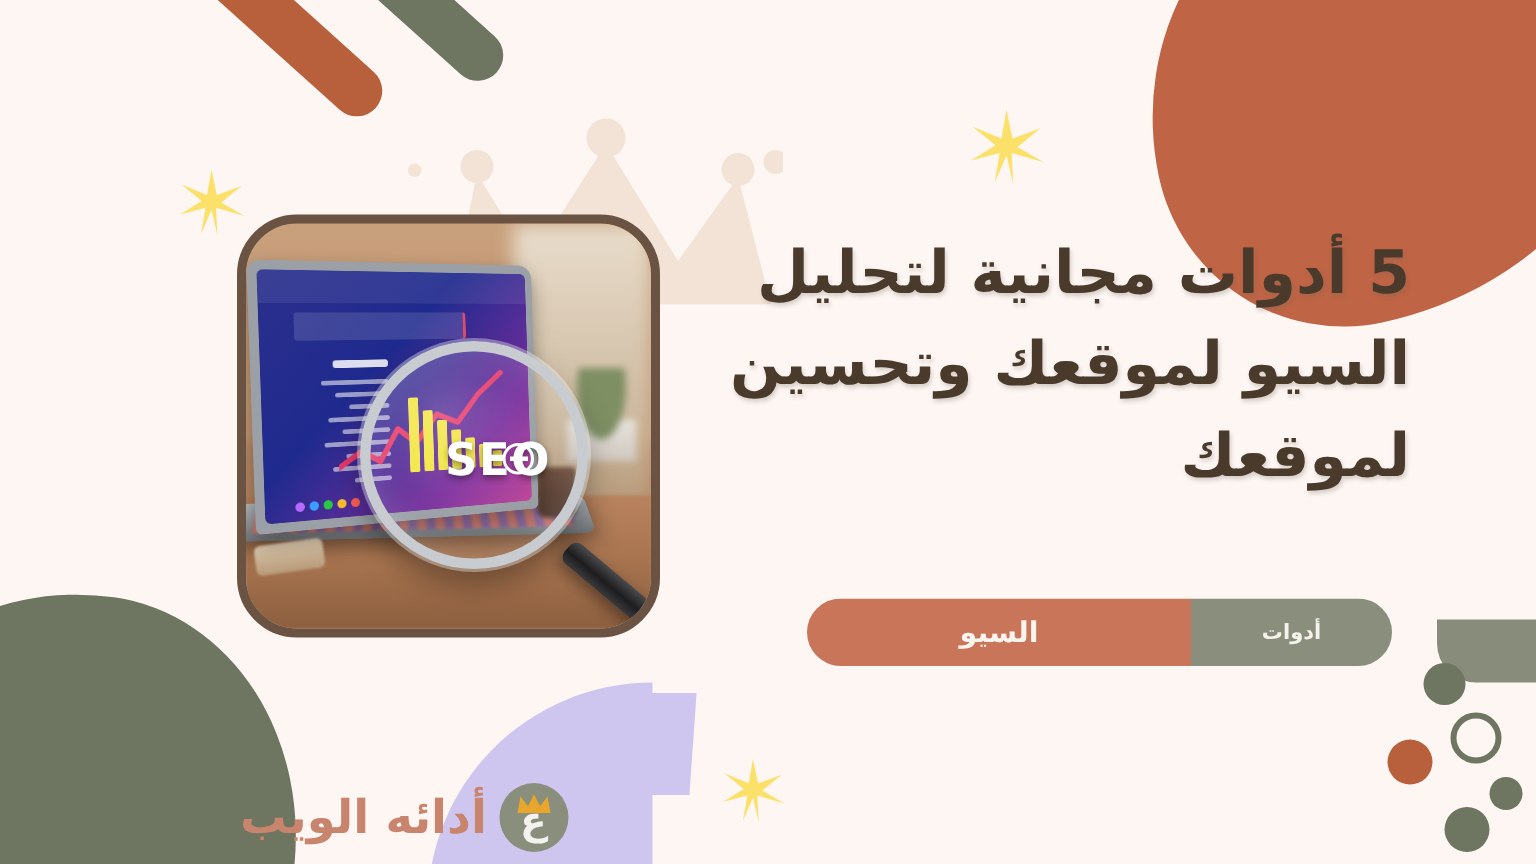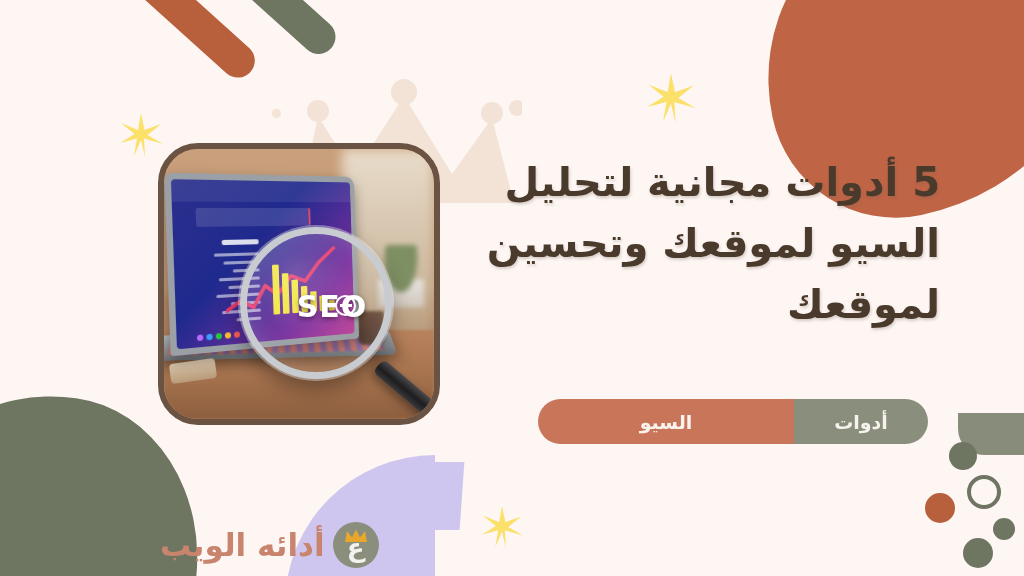--- a/index.html
+++ b/index.html
@@ -279,21 +279,21 @@
     flex-direction: row;
     border-radius: 23px;
     overflow: hidden;
     direction: rtl;
   }
   .tag-a {
     background: #8a8f7d;
     color: #f6f2ec;
     width: 134px;
     display: flex; align-items: center; justify-content: center;
-    font-size: 19px; font-weight: bold;
+    font-size: 14px; font-weight: bold;
   }
   .tag-b {
     background: #c8755a;
     color: #faf4ef;
     flex: 1;
     display: flex; align-items: center; justify-content: center;
     font-size: 19px; font-weight: bold;
   }
 
   

